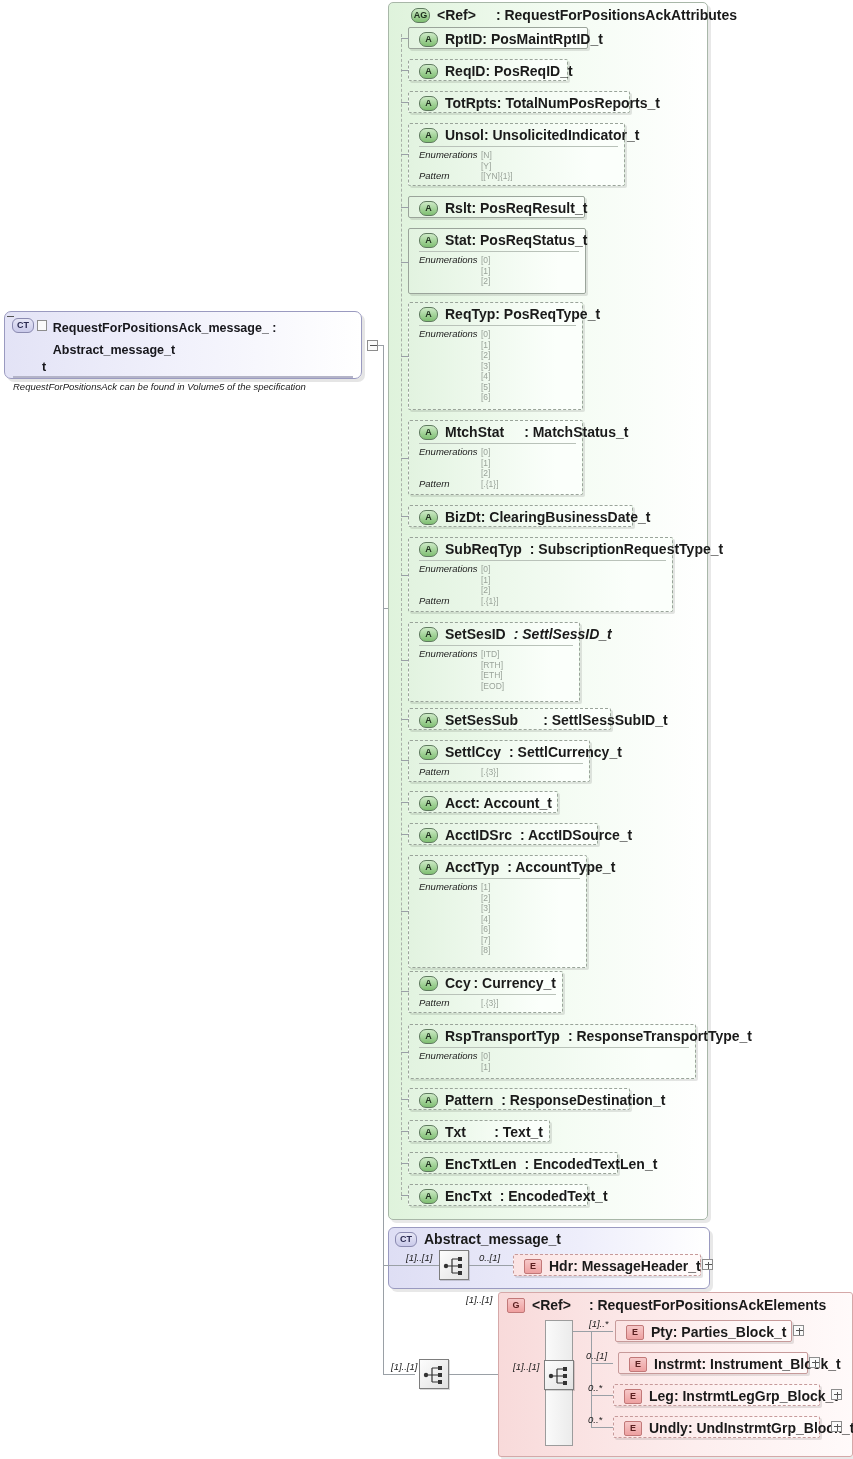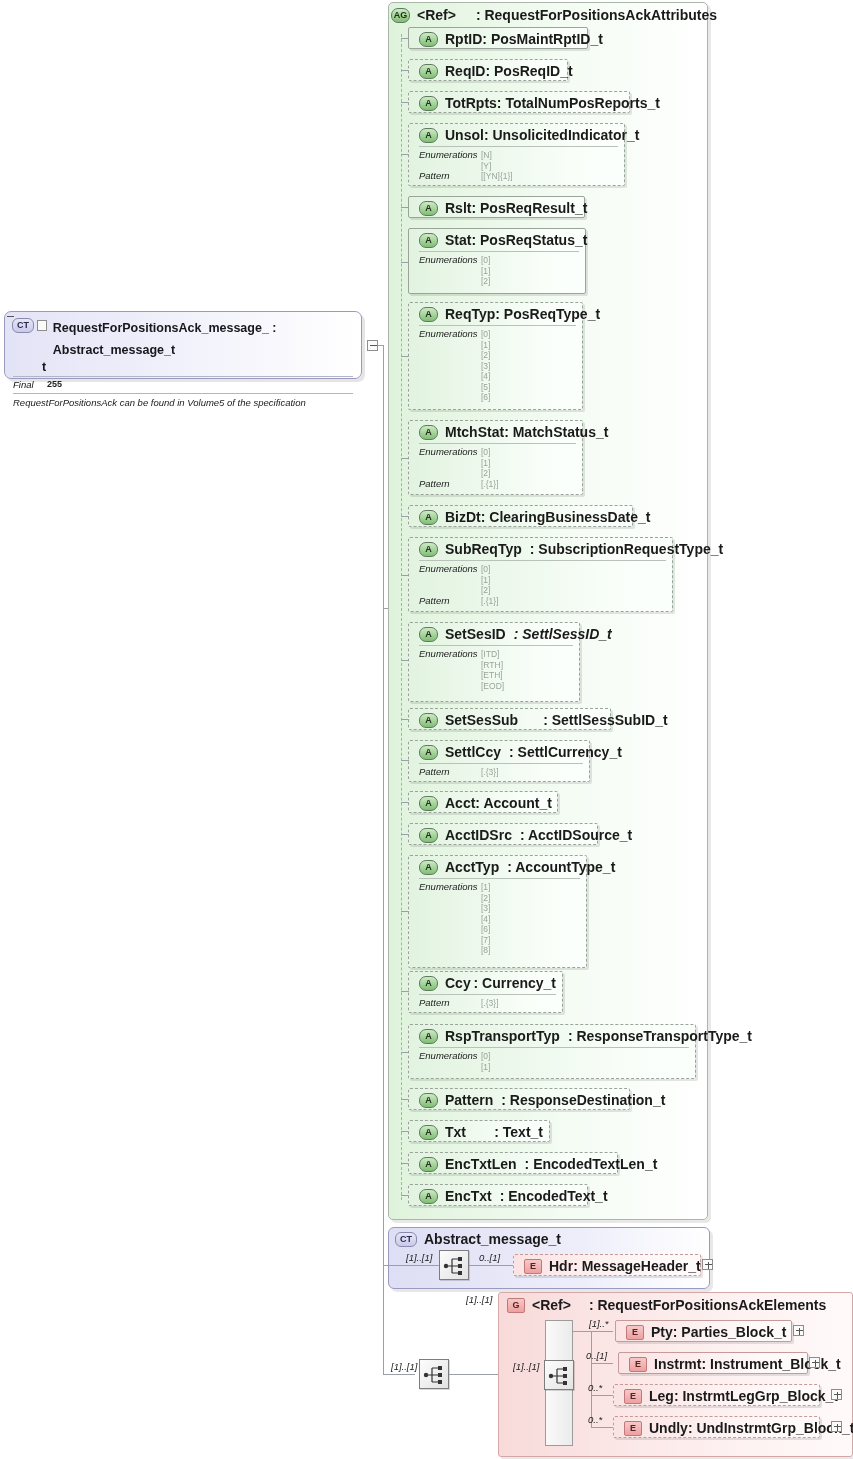--- a/index.html
+++ b/index.html
@@ -139,41 +139,37 @@
 <div id="stage">
 
   <div class="rootct" id="root-ct" style="left:4px; top:311px; width:358px; height:68px;">
     <div style="display:flex; align-items:flex-start; padding:5px 6px 3px 7px;">
       <span class="badge ct" style="margin-top:1px;">CT</span>
       <span class="pm" style="position:static; display:inline-block; margin:3px 6px 0 -4px;"></span>
       <span class="title">RequestForPositionsAck_message_ : Abstract_message_t</span>
     </div>
     <div style="font-size:12.5px;font-weight:bold;color:#17171c;padding:0 0 2px 37px;margin-top:-4px;">t</div>
     <div class="divider"></div>
-    <div class="finalrow">
-      <span class="finallab">Final</span>
-      <span class="finalval">255</span>
-    </div>
     <div class="divider"></div>
     <div class="doc">RequestForPositionsAck can be found in Volume5 of the specification</div>
   </div>
 
   <div class="pm" style="left:367px; top:340px;"></div>
   <div class="ln h" style="left:378px; top:345px; width:6px;"></div>
 
   <div class="ln v" style="left:383px; top:345px; height:1030px;"></div>
 
   <div class="ln h" style="left:383px; top:608px; width:10px;"></div>
 
   <div class="ln h" style="left:383px; top:1265px; width:10px;"></div>
 
   <div class="ln h" style="left:383px; top:1374px; width:32px;"></div>
 
   <div class="agbox" id="ag-box" style="left:388px; top:2px; width:320px; height:1218px;">
-    <div class="hdr" style="height:20px; padding-left:2px; margin-top:2px;">
+    <div class="hdr" style="height:20px; padding-left:22px; margin-top:2px;">
       <span class="badge">AG</span>
       <span class="nm">&lt;Ref&gt;</span>
       <span class="nm" style="margin-left:20px;text-align:center;">: RequestForPositionsAckAttributes</span>
     </div>
   </div>
 
   <div class="ln dash-v" style="left:401px; top:34px; height:1166px;"></div>
 
   <div class="node attr" style="left:408px; top:27px; width:180px; height:22px;">
     <div class="hdr">
@@ -257,21 +253,21 @@
         <span class="fvals">[0]<br>[1]<br>[2]<br>[3]<br>[4]<br>[5]<br>[6]</span>
         </div>
     </div>
   </div>
   <div class="ln h" style="left:401px; top:356px; width:8px;"></div>
 
   <div class="node attr optional" style="left:408px; top:420px; width:175px; height:75px;">
     <div class="hdr">
       <span class="badge">A</span>
       <span class="nm">MtchStat</span>
-      <span class="nm" style="margin-left:auto;padding-right:6px;">: MatchStatus_t</span>
+      <span class="nm" style="margin-left:auto;padding-right:6px;padding-left:20px;">: MatchStatus_t</span>
     </div>
     <div class="facets">
       <div class="frow">
           <span class="flab">Enumerations</span>
         <span class="fvals">[0]<br>[1]<br>[2]</span>
         </div>
       <div class="frow">
           <span class="flab">Pattern</span>
         <span class="fvals">[.{1}]</span>
         </div>

